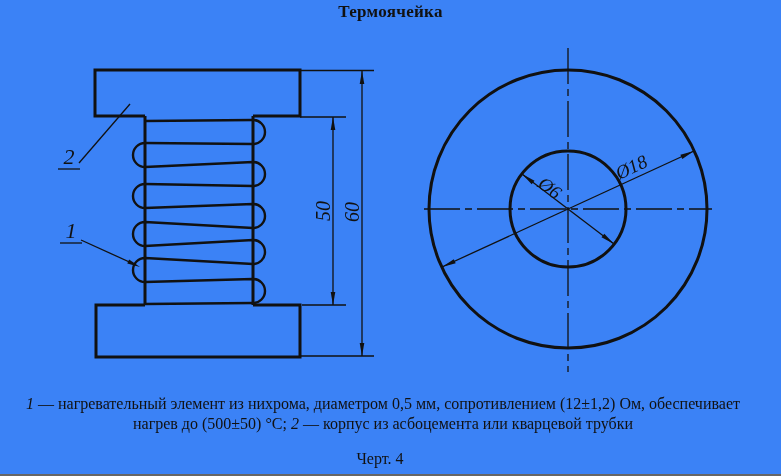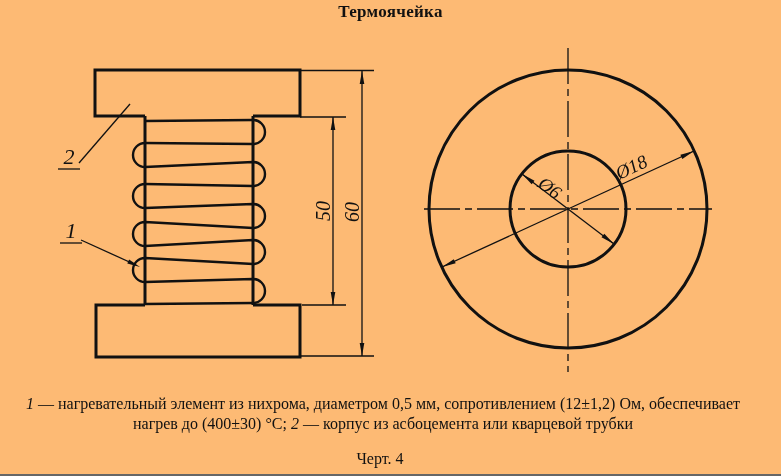--- a/index.html
+++ b/index.html
@@ -1,16 +1,16 @@
 <!DOCTYPE html>
 <html><head>
 <meta charset="utf-8">
 <style>
   html,body{margin:0;padding:0;background:#fff;}
-  #page{position:relative;width:781px;height:476px;background:#fdba74;overflow:hidden;
+  #page{position:relative;width:781px;height:476px;background:#3b82f6;overflow:hidden;
         font-family:"Liberation Serif",serif;color:#111;}
   #title{position:absolute;top:2px;left:0;width:781px;text-align:center;
          font-size:17px;font-weight:bold;letter-spacing:.3px;}
   #drawing{position:absolute;top:0;left:0;}
   #caption{position:absolute;top:394px;left:0;width:766px;text-align:center;
            font-size:16px;line-height:20px;}
   #caption .it{font-style:italic;}
   #figlabel{position:absolute;top:450px;left:0;width:760px;text-align:center;font-size:16px;}
   #bottom-rule{position:absolute;left:0;bottom:0;width:781px;height:2px;background:#666;}
   .outline{fill:none;stroke:#111;stroke-width:3;}
@@ -88,19 +88,19 @@
 
       <line class="thin" x1="522" y1="174" x2="614" y2="244"></line>
       <polygon class="arrow" points="614,244 601.5,237.3 604.3,233.7"></polygon>
       <polygon class="arrow" points="522,174 531.7,184.3 534.5,180.7"></polygon>
       <text class="dimtxt2" x="546" y="193" text-anchor="middle" transform="rotate(37 546 193)">Ø6</text>
     </g>
   </svg>
 
   <div id="caption">
     <div><span class="it">1</span><span> — нагревательный элемент из нихрома, диаметром 0,5 мм, сопротивлением (12±1,2) Ом, обеспечивает</span></div>
-    <div><span>нагрев до (400±30) °С; </span><span class="it">2</span><span> — корпус из асбоцемента или кварцевой трубки</span></div>
+    <div><span>нагрев до (500±50) °С; </span><span class="it">2</span><span> — корпус из асбоцемента или кварцевой трубки</span></div>
   </div>
 
   <div id="figlabel">Черт. 4</div>
 
   <div id="bottom-rule"></div>
 </div>
 
 </body></html>

